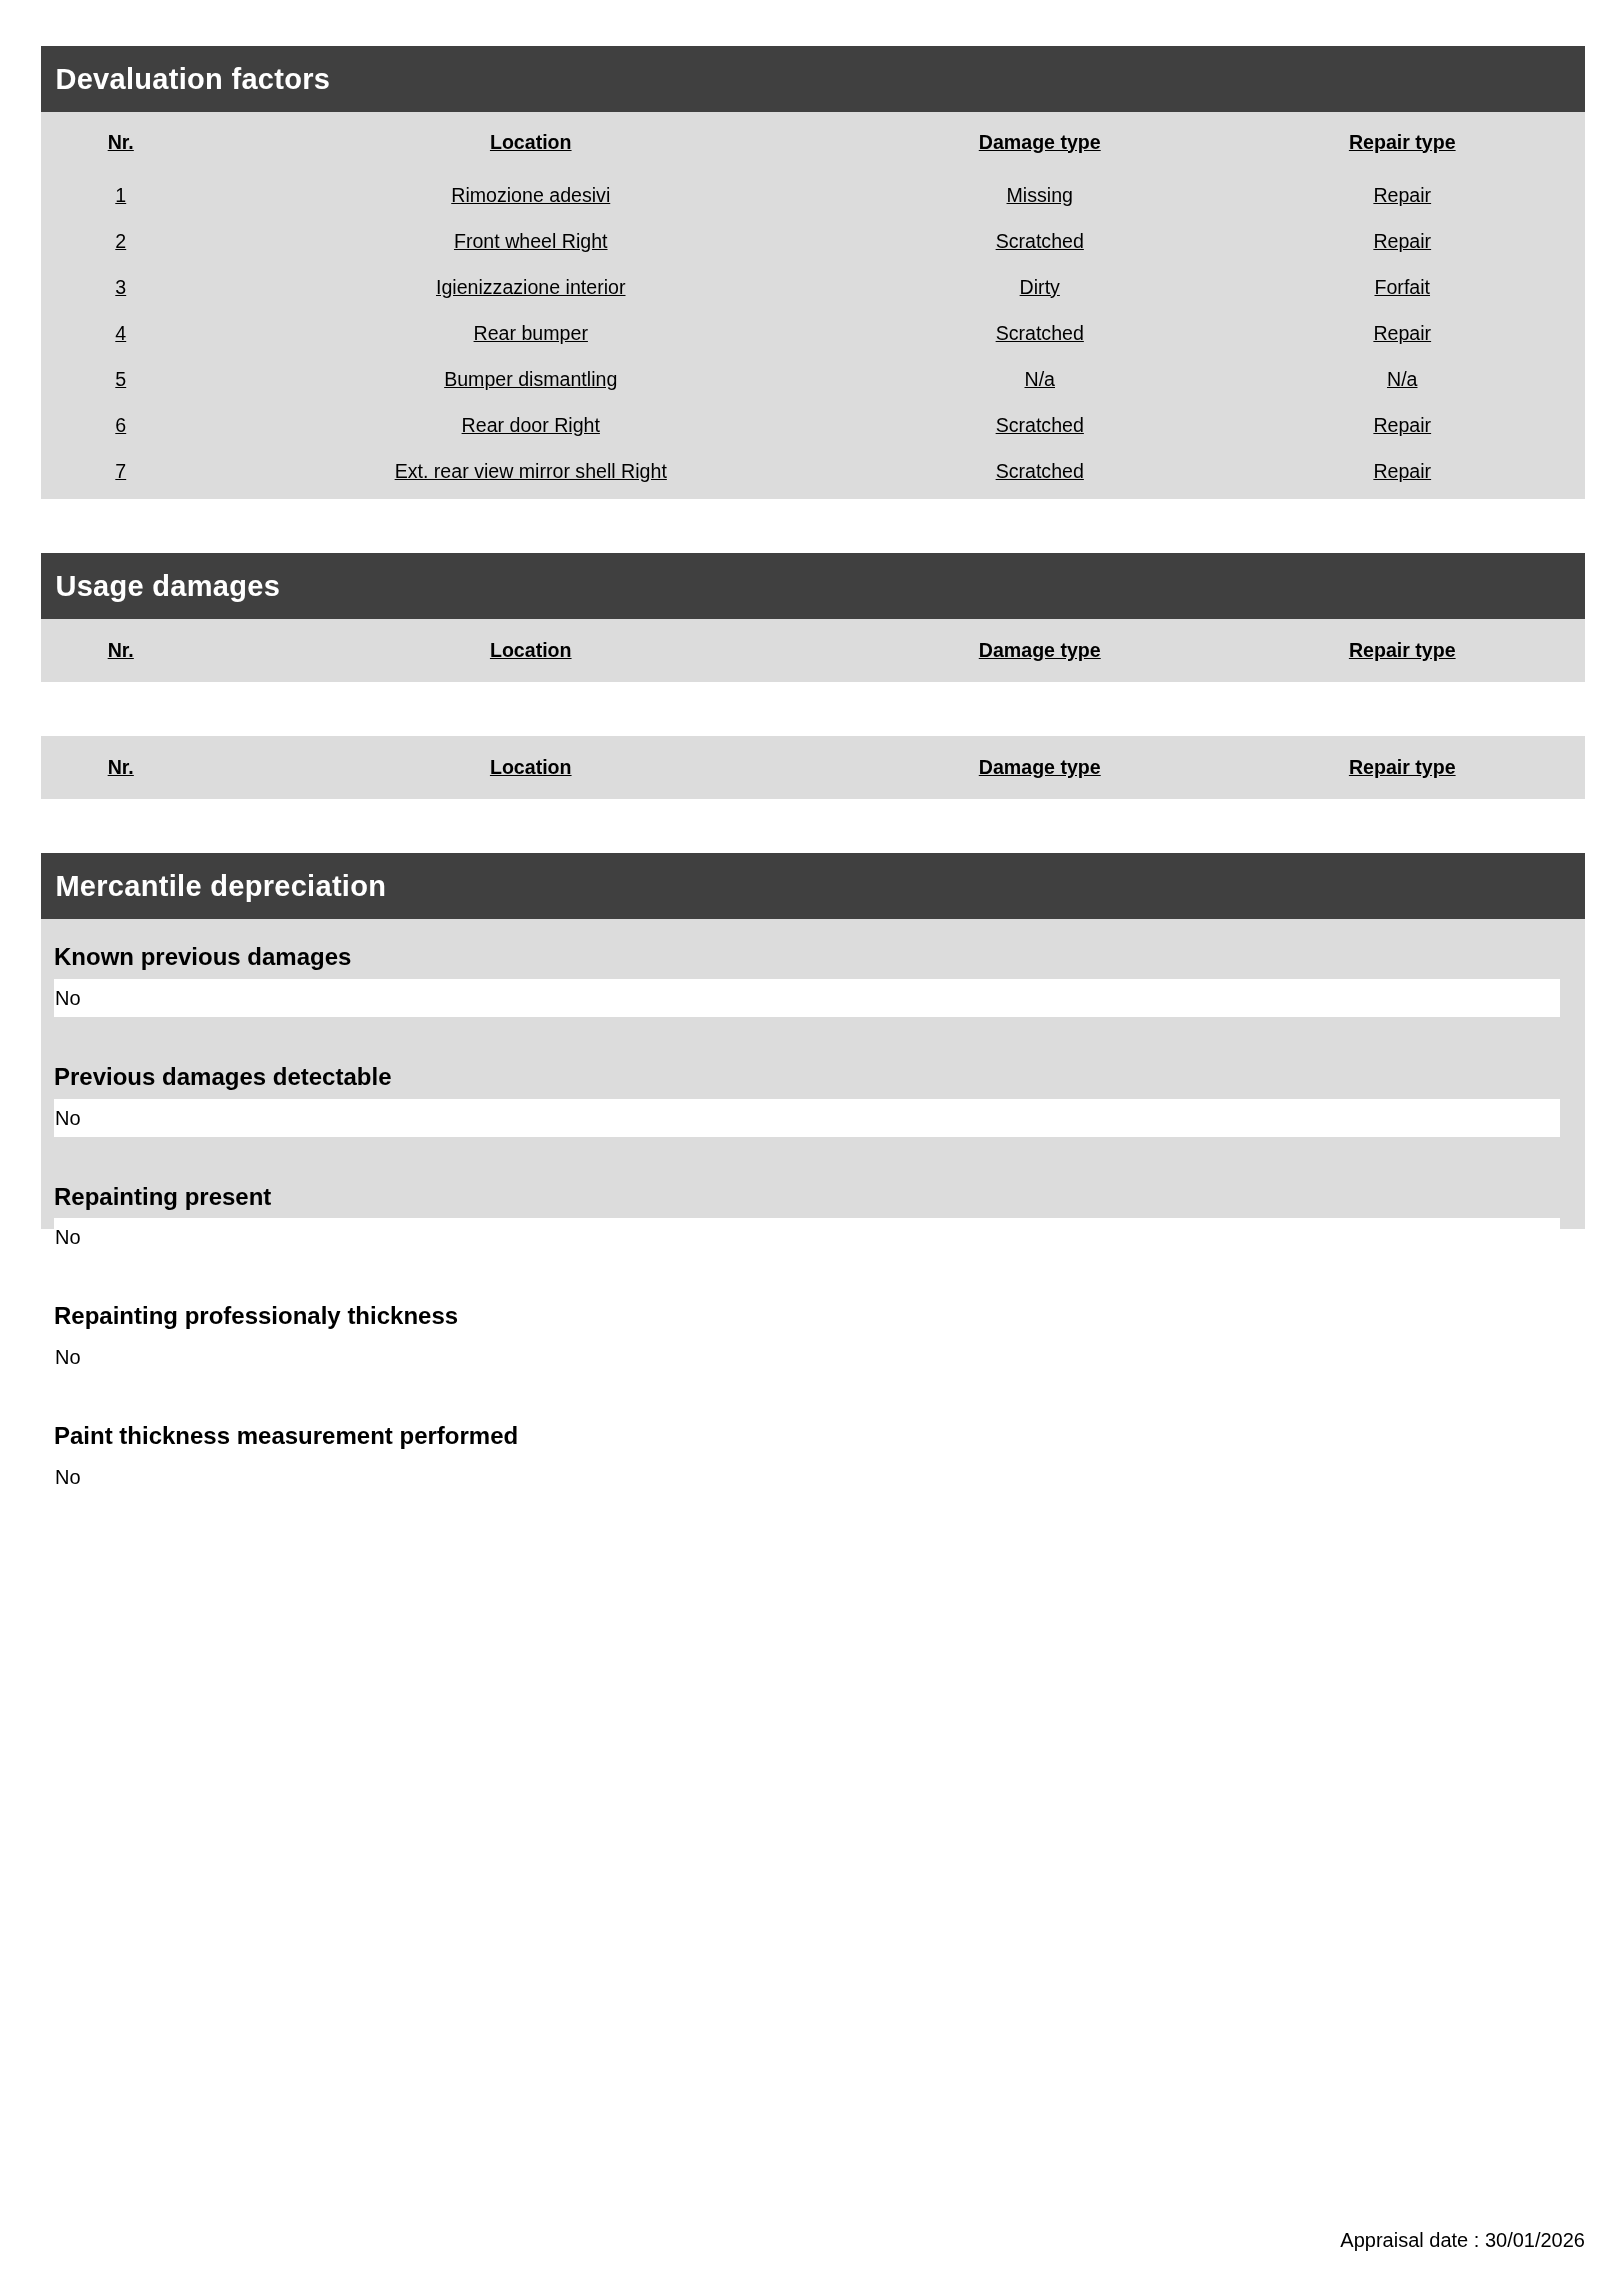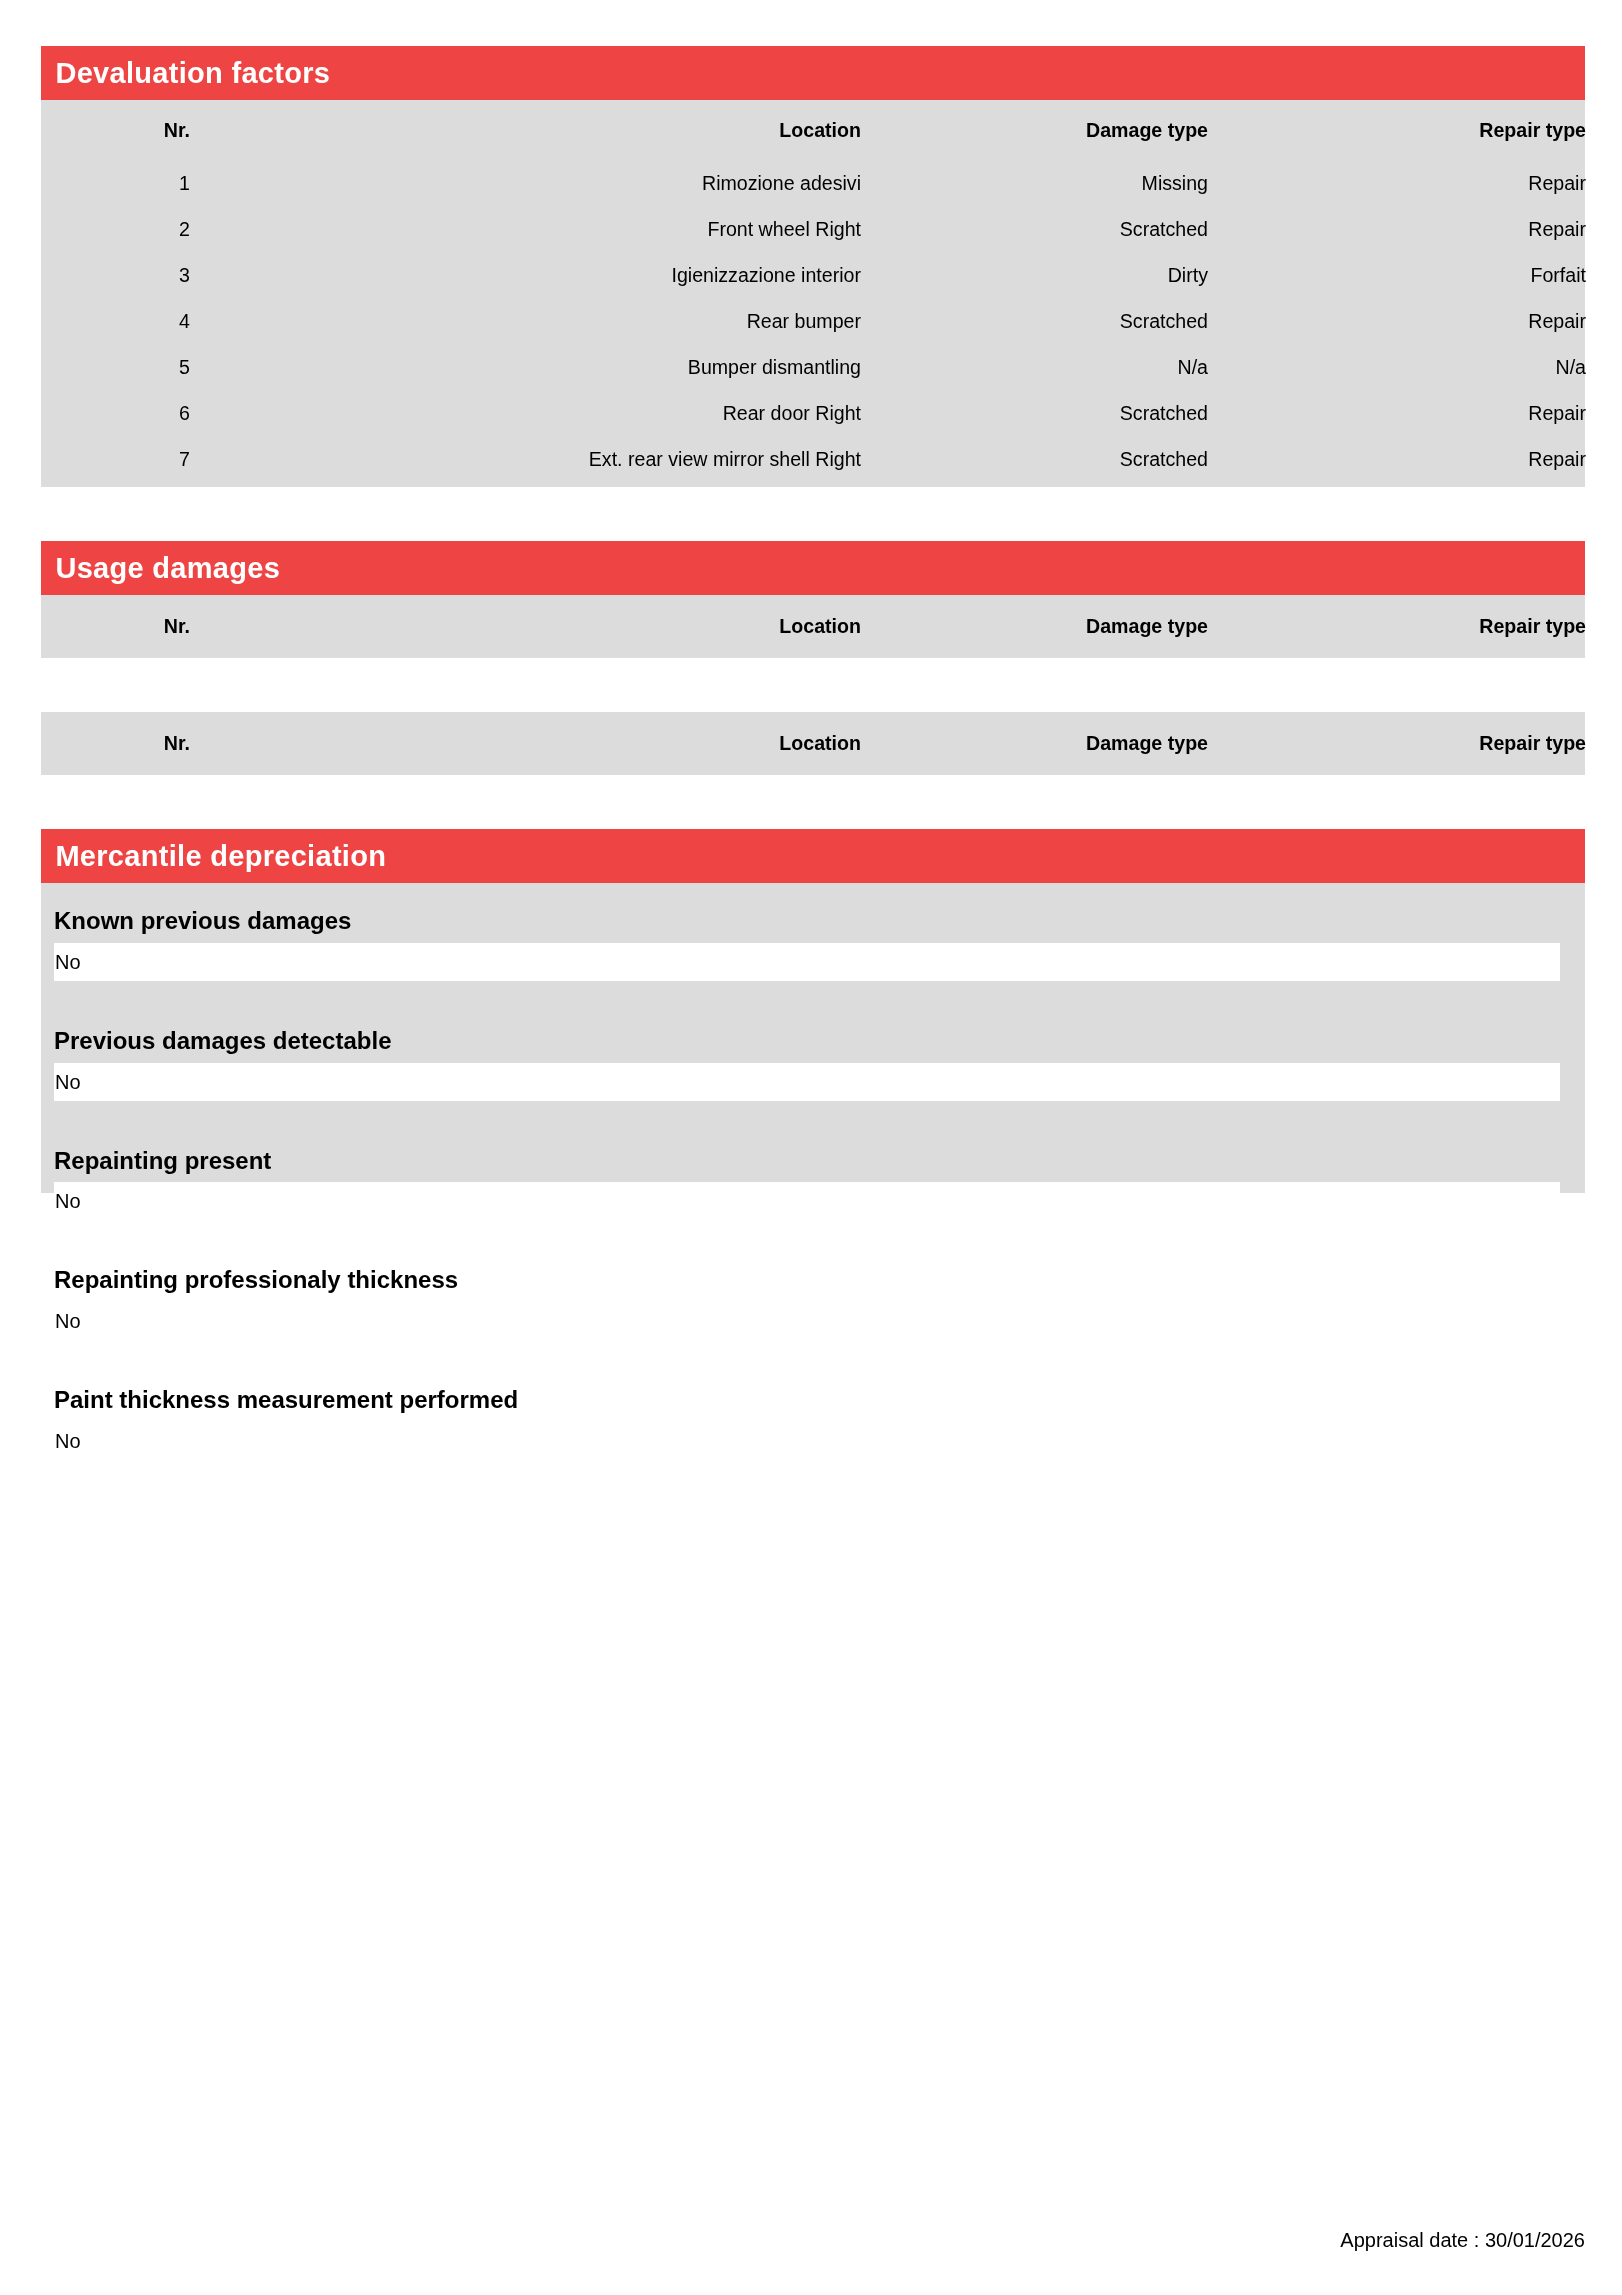--- a/index.html
+++ b/index.html
@@ -13,22 +13,22 @@
     overflow: hidden;
   }
   .content {
     position: absolute;
     left: 41px;
     top: 46px;
     width: 1544px;
   }
   .section { margin-bottom: 54px; }
   .section-header {
-    height: 54px;
-    background: #ef4444;
+    height: 66px;
+    background: #404040;
     color: #ffffff;
     display: flex;
     align-items: center;
     padding-left: 14.4px;
     box-sizing: border-box;
   }
   .section-title {
     font-size: 29px;
     font-weight: bold;
     letter-spacing: 0.3px;
@@ -39,26 +39,27 @@
   table.damage-table {
     width: 100%;
     border-collapse: collapse;
     table-layout: fixed;
   }
   .col-nr { width: 149px; }
   .col-location { width: 671px; }
   .col-damage { width: 347px; }
   .col-repair { width: 378px; }
   table.damage-table th, table.damage-table td {
-    text-align: right;
+    text-align: center;
     vertical-align: middle;
     padding: 0 0 0 10.5px;
     font-size: 19.6px;
     white-space: nowrap;
     overflow: hidden;
+    text-decoration: underline;
   }
   table.damage-table thead tr { height: 60px; }
   table.damage-table thead.tall tr { height: 63px; }
   table.damage-table th { font-weight: bold; }
   table.damage-table tbody tr { height: 46px; }
 
   .merc-body {
     background: #dcdcdc;
     height: 310px;
     box-sizing: border-box;

